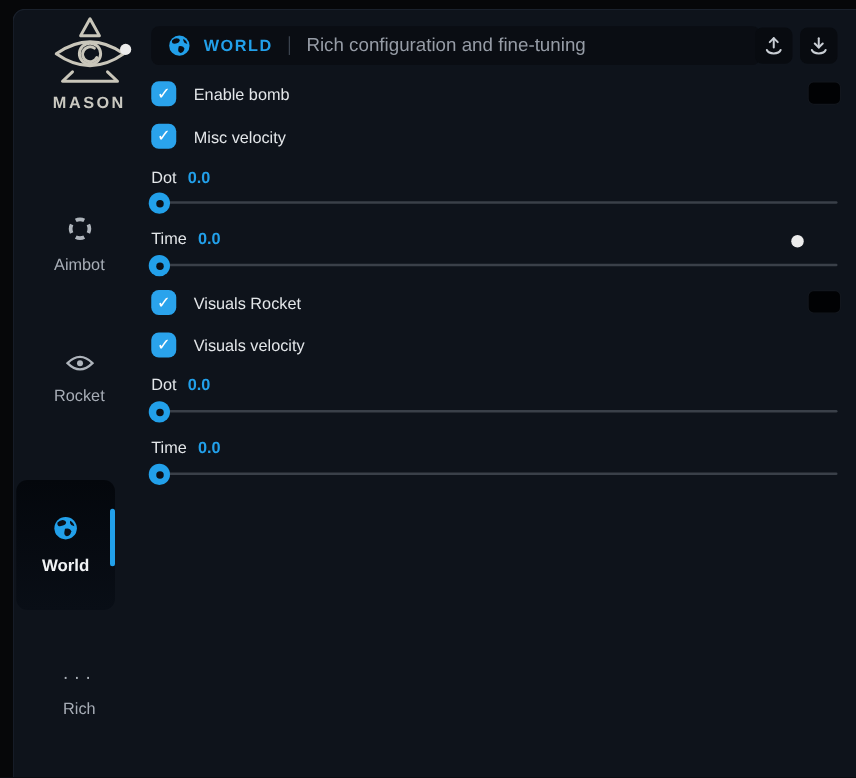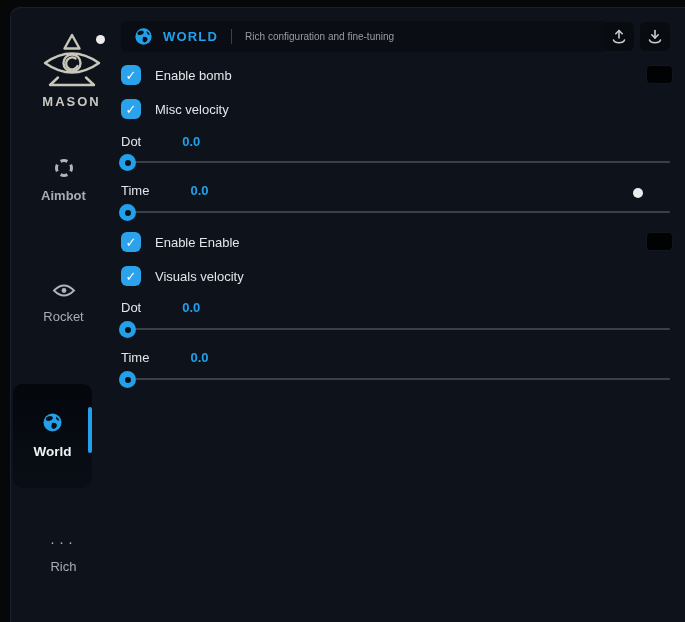--- a/index.html
+++ b/index.html
@@ -12,27 +12,27 @@
   }
   .panel {
     position:absolute; left:10px; top:7px; right:0; bottom:0;
     background:#0e131b;
     border-top-left-radius:10px;
     border-top:1px solid #1a212c;
     border-left:1px solid #1a212c;
   }
   
   .sidebar { position:absolute; left:0; top:0; width:105px; height:100%; }
-  .logo-block { position:absolute; left:0; top:24px; width:105px; text-align:center; color:#c9c6ba;padding-left:16px; }
+  .logo-block { position:absolute; left:0; top:4px; width:105px; text-align:center; color:#c9c6ba;padding-left:16px; }
   .logo-block svg { display:block; margin:0 auto; }
   .brand { margin-top:4px; font-size:13px; font-weight:bold; letter-spacing:2px; color:#c9c8c0; }
   .nav-item { position:absolute; left:0; width:105px; text-align:center; color:#a7adb6; cursor:pointer; }
   .nav-item .nav-icon { display:inline-block; height:22px; color:#aeb4bb; }
   .nav-item .nav-label { display:block; margin-top:5px; font-size:13px; color:#a7adb6; }
-  .nav-aimbot { top:149px;font-weight:bold; }
+  .nav-aimbot { top:164px; }
   .nav-visuals { top:274px; }
   .nav-misc { top:524px; }
   .misc-dots { font-size:15px; letter-spacing:4px; color:#b8bdc4; line-height:20px; }
   .world-card {
     position:absolute; left:2px; top:376px; width:79px; height:104px;
     background:linear-gradient(180deg,#04070c 0%,#090e16 100%);
     border-radius:9px; text-align:center; padding-top:28px; cursor:pointer;
   }
   .world-card .nav-label { display:block; margin-top:7px; font-size:13.5px; font-weight:bold; color:#f0f2f4; }
   .active-bar {
@@ -40,40 +40,40 @@
     background:#22a0ea; border-radius:2px;
   }
   
   .header-bar {
     position:absolute; left:110px; top:13px; width:487px; height:31px;
     background:#0a0d13; border-radius:6px;
     display:flex; align-items:center; padding:0 13px;
   }
   .header-tab { margin-left:10px; font-size:13px; font-weight:bold; letter-spacing:1.2px; color:#22a0ea; }
   .header-sep { width:1px; height:15px; background:#3a424d; margin:0 13px; }
-  .header-sub { font-size:10px; color:#969ca6; }
+  .header-sub { font-size:15px; color:#969ca6; }
   .tool-btn {
     position:absolute; top:14px; width:30px; height:29px;
     background:#080b10; border-radius:6px; color:#c9ced4;
     display:flex; align-items:center; justify-content:center; cursor:pointer;
   }
   .btn-upload { left:593px; }
   .btn-download { left:629px; }
   .cb-row { position:absolute; left:110px; display:flex; align-items:center; height:20px; }
   .checkbox {
     width:20px; height:20px; border-radius:6px; background:#2aa3ec;
     color:#fff; font-size:13px; font-weight:bold;
     display:flex; align-items:center; justify-content:center; cursor:pointer;
   }
   .cb-label { margin-left:14px; font-size:13px; color:#e3e6e9;text-align:right; }
   .swatch {
     position:absolute; left:635px; width:27px; height:19px;
     background:#010204; border:1px solid #12161d; border-radius:5px; cursor:pointer;
   }
-  .slider-label { position:absolute; left:110px; height:16px; display:flex; align-items:center;gap:32px; }
+  .slider-label { position:absolute; left:110px; height:16px; display:flex; align-items:center; }
   .slider-name { font-size:13px; color:#e3e6e9; }
   .slider-value { margin-left:9px; font-size:13px; font-weight:bold; color:#22a0ea; }
   .slider-track { position:absolute; left:110px; width:549px; height:2px; background:#3a4049; border-radius:1px; cursor:pointer; }
   .slider-thumb {
     position:absolute; left:108px; width:17px; height:17px; border-radius:50%;
     background:#22a0ea; cursor:pointer;
     display:flex; align-items:center; justify-content:center;
   }
   .slider-thumb::after { content:""; width:6px; height:6px; border-radius:50%; background:#0c1017; }
   .cursor-dot { position:absolute; border-radius:50%; background:#ececec; }
@@ -197,21 +197,21 @@
     <span class="slider-name">Time</span>
     <span class="slider-value">0.0</span>
   </div>
   <div class="slider-track" style="top:203px;"></div>
   <div class="slider-thumb" style="top:196px;"></div>
 
   <div class="cb-row" style="top:224px;">
     <span class="checkbox">
         <span>✓</span>
       </span>
-    <span class="cb-label">Enable Enable</span>
+    <span class="cb-label">Visuals Rocket</span>
   </div>
   <div class="swatch" style="top:224px;"></div>
 
   <div class="cb-row" style="top:258px;">
     <span class="checkbox">
         <span>✓</span>
       </span>
     <span class="cb-label">Visuals velocity</span>
   </div>
 

